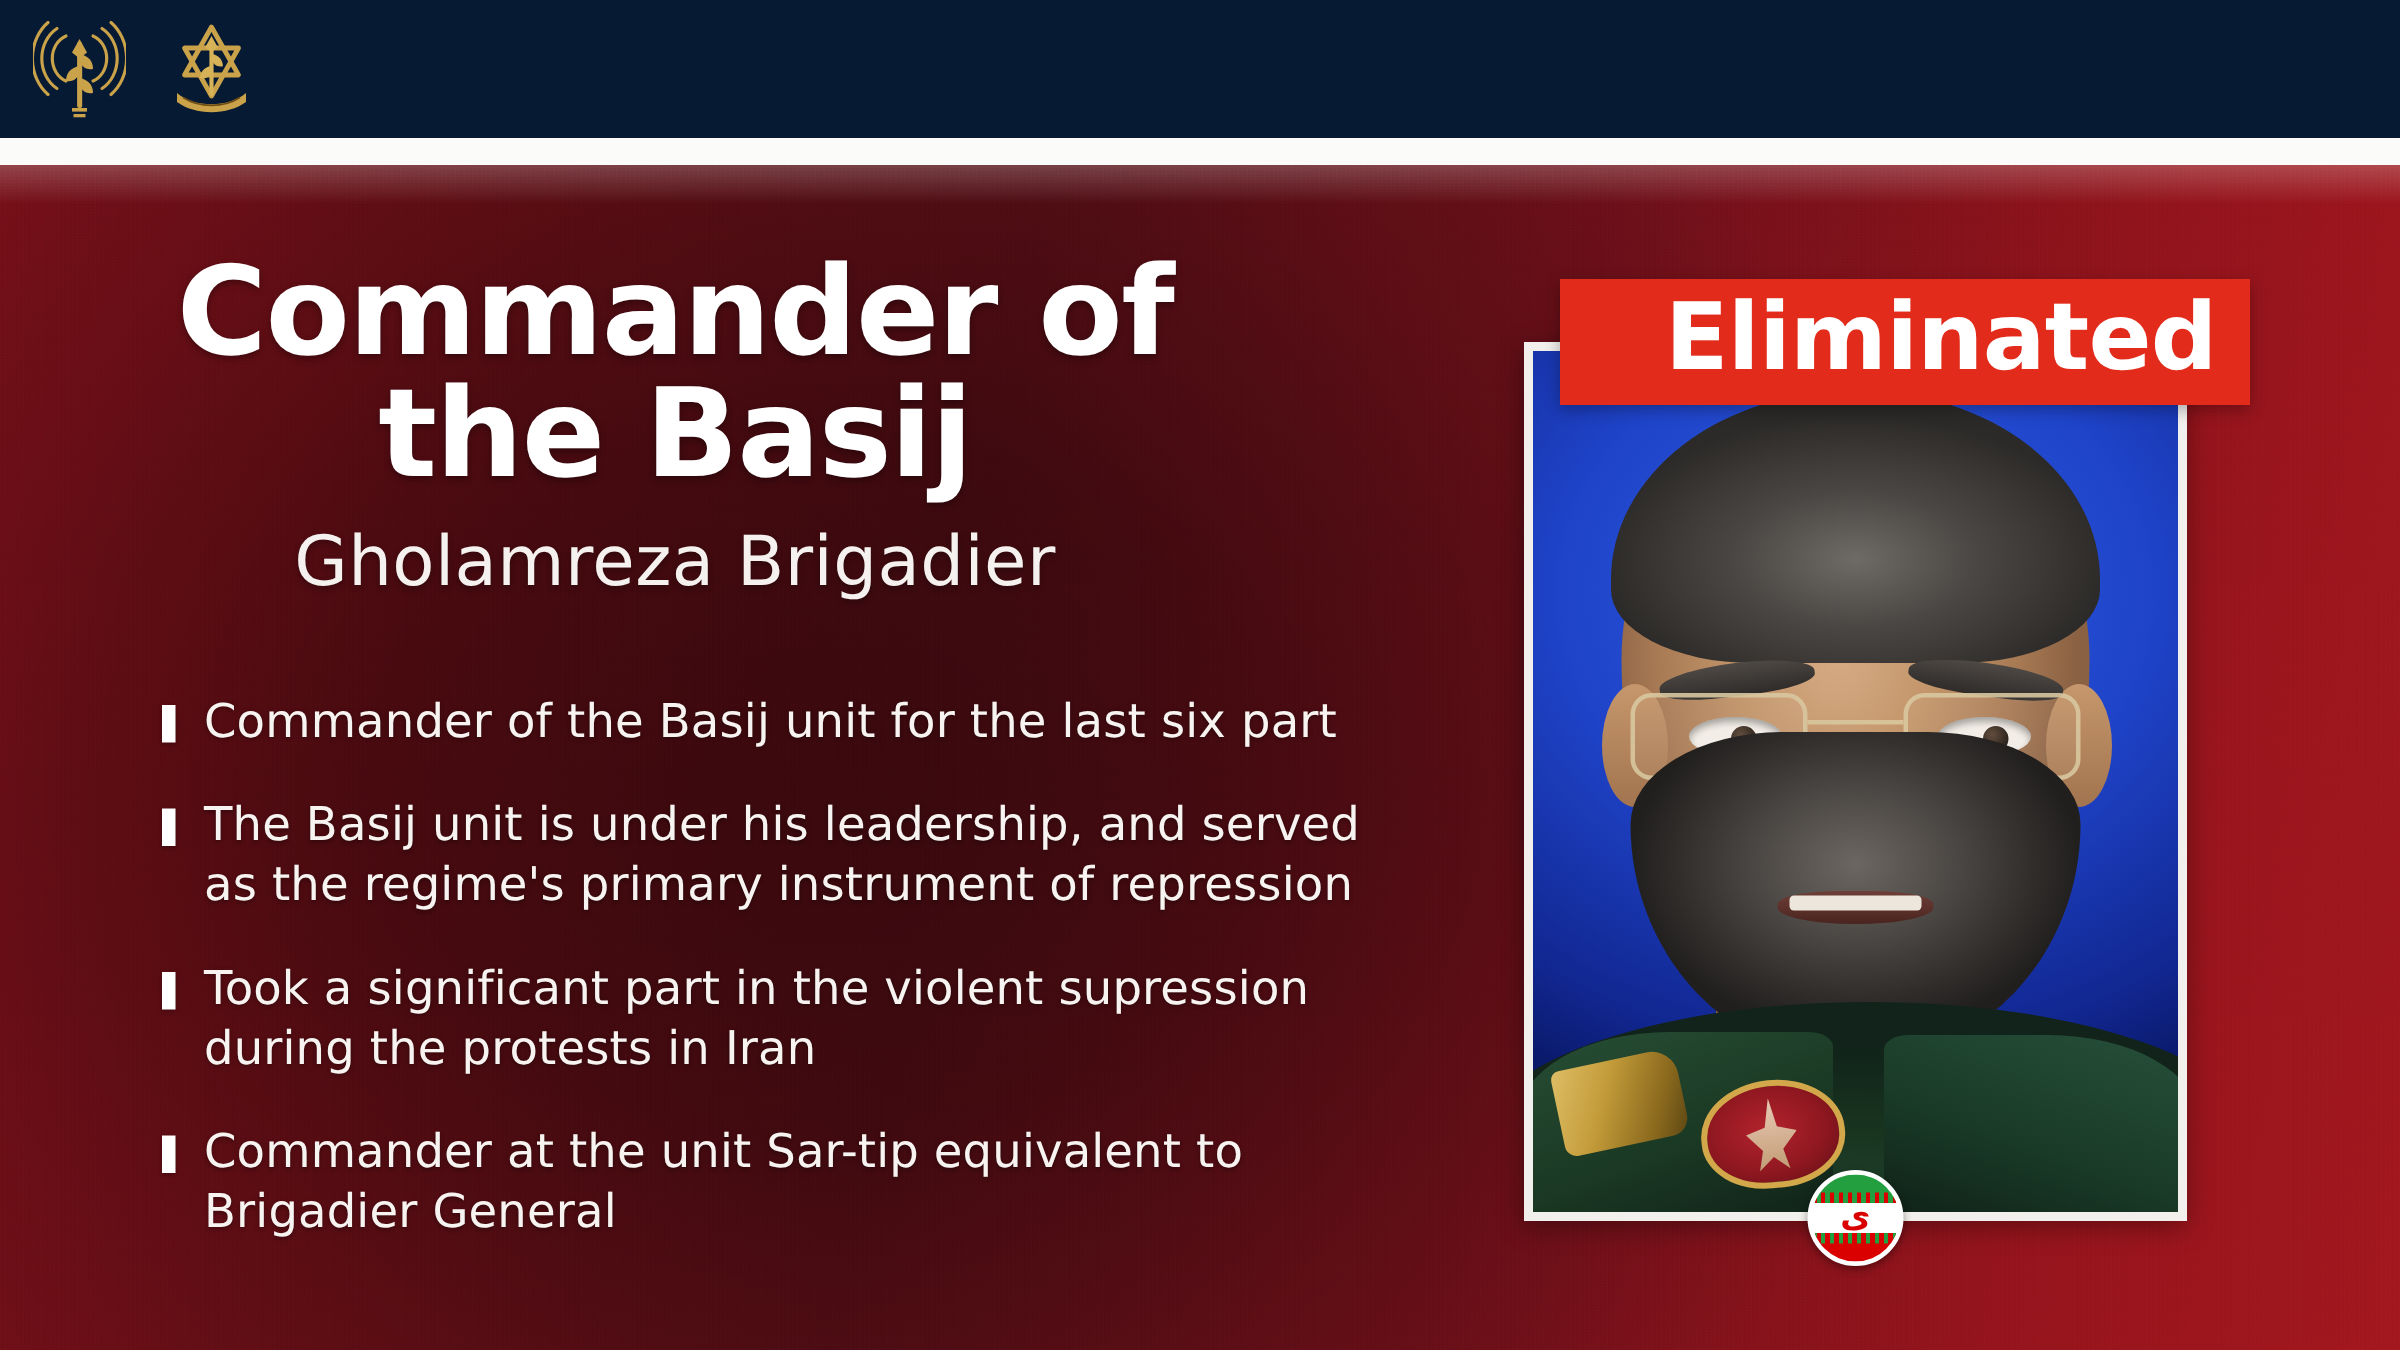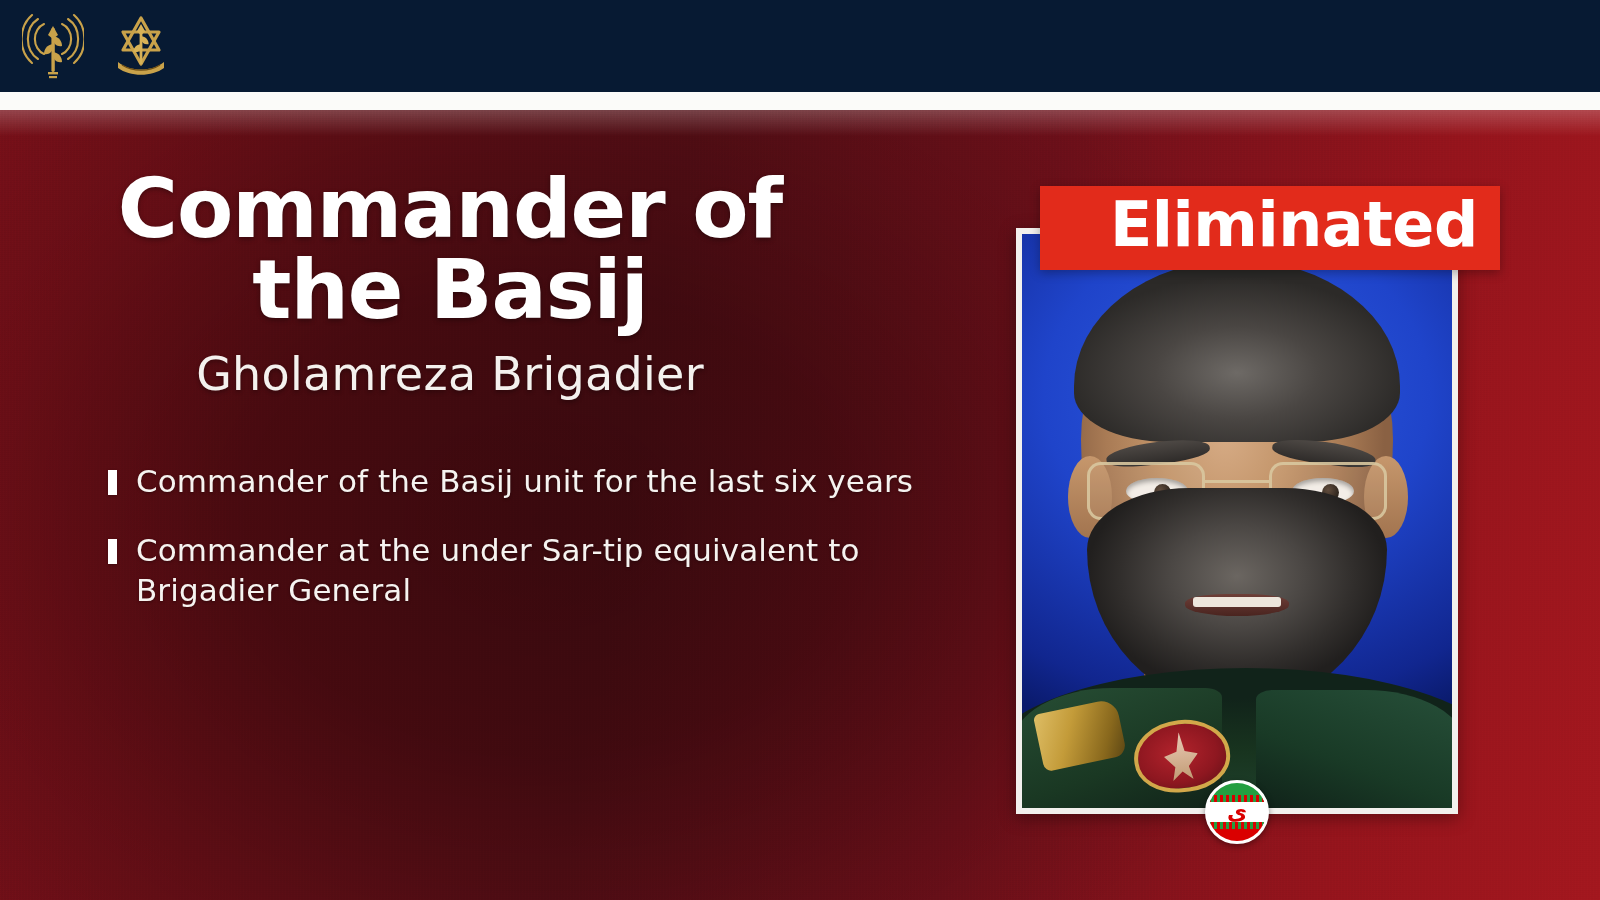--- a/index.html
+++ b/index.html
@@ -356,28 +356,38 @@
     <div class="title-block">
       <div class="title">Commander of
 the Basij</div>
       <div class="subtitle">Gholamreza Brigadier</div>
     </div>
 
     <div class="bullets">
 
       <div class="bullet-row">
         <div class="bullet-mark"></div>
-        <div class="bullet-text">Commander of the Basij unit for the last six years</div>
+        <div class="bullet-text">Commander of the Basij unit for the last six part</div>
       </div>
-
-
 
       <div class="bullet-row">
         <div class="bullet-mark"></div>
-        <div class="bullet-text">Commander at the under Sar-tip equivalent to
+        <div class="bullet-text">The Basij unit is under his leadership, and served
+as the regime's primary instrument of repression</div>
+      </div>
+
+      <div class="bullet-row">
+        <div class="bullet-mark"></div>
+        <div class="bullet-text">Took a significant part in the violent supression
+during the protests in Iran</div>
+      </div>
+
+      <div class="bullet-row">
+        <div class="bullet-mark"></div>
+        <div class="bullet-text">Commander at the unit Sar-tip equivalent to
 Brigadier General</div>
       </div>
 
     </div>
   </div>
 
   <div class="photo-area">
     <div class="photo-frame">
       <div class="bg-blue"></div>
 

